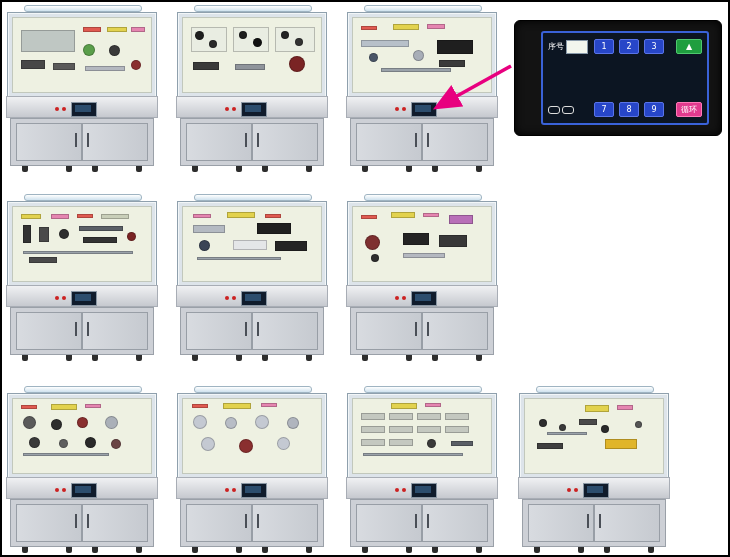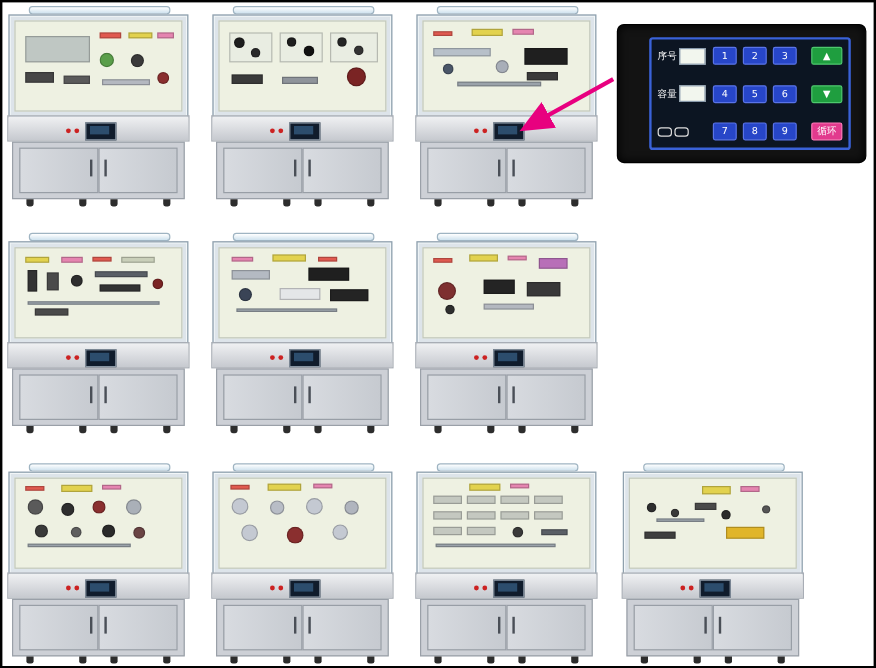--- a/index.html
+++ b/index.html
@@ -443,34 +443,20 @@
           <button class="kp-num">1</button>
           <button class="kp-num">2</button>
           <button class="kp-num">3</button>
         </div>
         <div class="kp-right">
           <button class="kp-side green">▲</button>
         </div>
       </div>
       <div class="kp-row">
         <div class="kp-left">
-          <span class="kp-label">容量</span>
-          <span class="kp-display"></span>
-        </div>
-        <div class="kp-digits">
-          <button class="kp-num">4</button>
-          <button class="kp-num">5</button>
-          <button class="kp-num">6</button>
-        </div>
-        <div class="kp-right">
-          <button class="kp-side green">▼</button>
-        </div>
-      </div>
-      <div class="kp-row">
-        <div class="kp-left">
           <span class="kp-ind"></span>
           <span class="kp-ind"></span>
         </div>
         <div class="kp-digits">
           <button class="kp-num">7</button>
           <button class="kp-num">8</button>
           <button class="kp-num">9</button>
         </div>
         <div class="kp-right">
           <button class="kp-side pink">循环</button>

